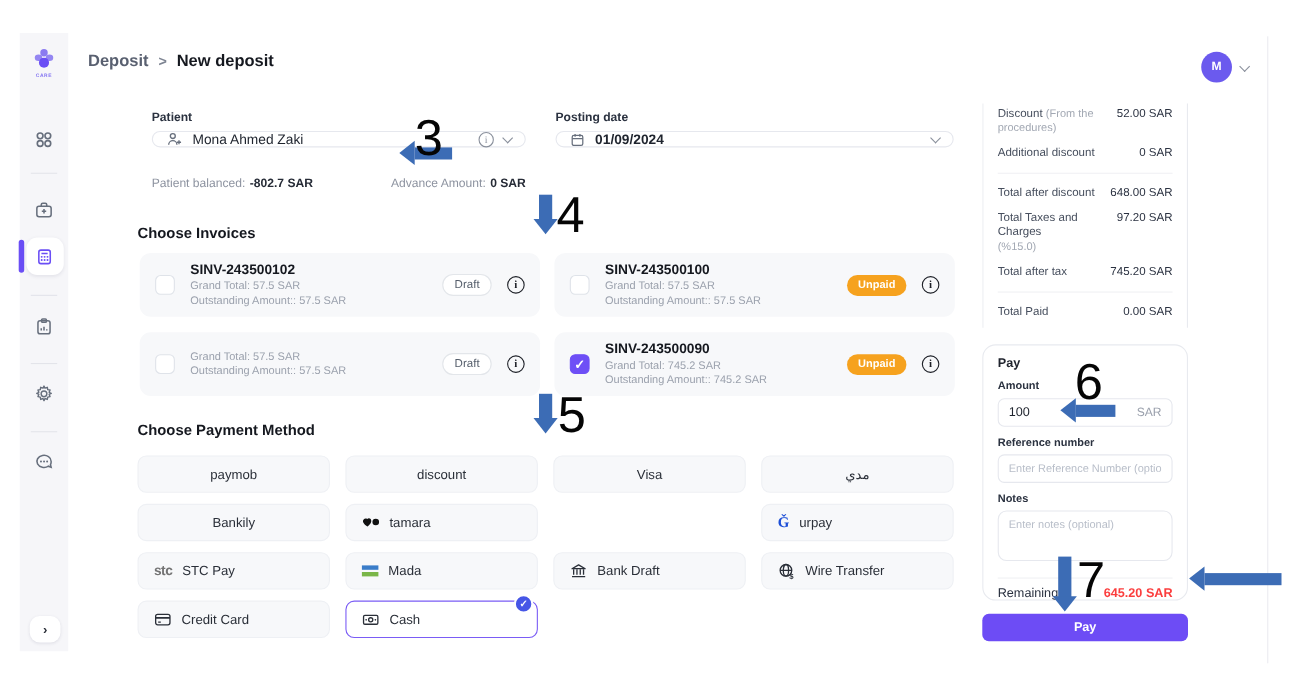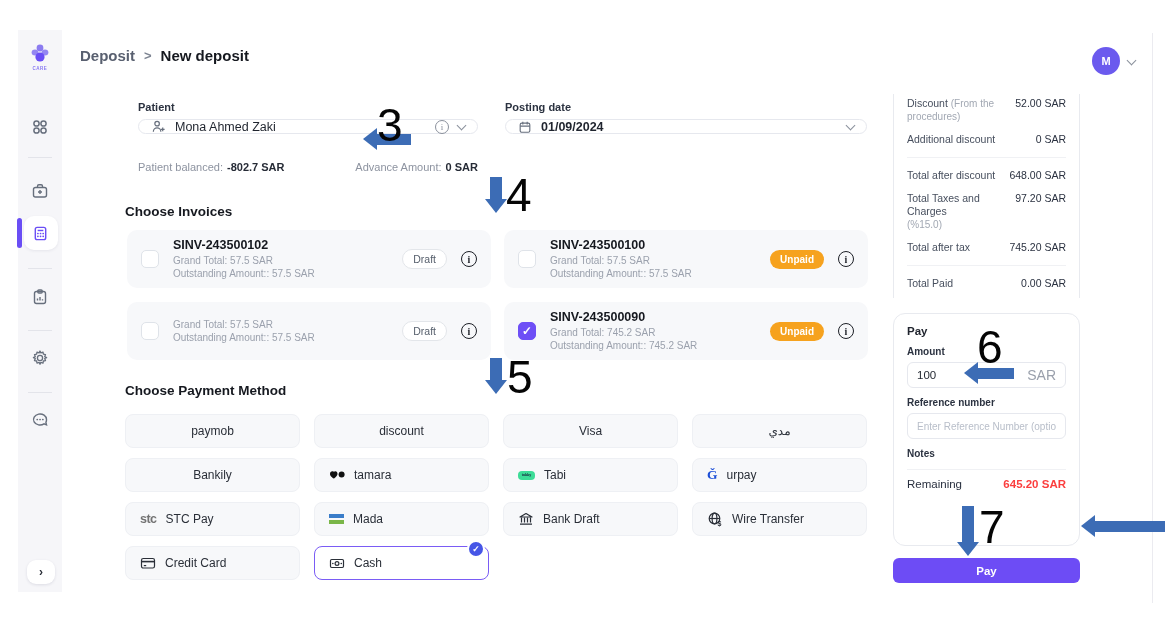--- a/index.html
+++ b/index.html
@@ -74,21 +74,21 @@
   .srow .val { font-size:10.5px; color:#2a3140; white-space:nowrap; font-weight:500; }
   .sdiv { height:1px; background:#f0f1f4; margin:6px 0; }
 
   
   .pay-card { position:absolute; left:893px; top:313px; width:187px; height:233px; background:#fff; border:1px solid #e8eaef; border-radius:12px; padding:11px 13px; }
   .pay-title { font-size:11.5px; font-weight:bold; color:#20242e; }
   .pay-lab { font-size:10px; font-weight:bold; color:#2b3240; margin-top:9px; margin-bottom:5px; }
   .pay-input { width:100%; height:26px; border:1px solid #e6e8ee; border-radius:6px; display:flex; align-items:center; padding:0 9px; gap:6px; background:#fff; }
   .pay-input input { border:none; outline:none; flex:1; min-width:0; font-size:11.5px; color:#1f242e; font-family:"Liberation Sans",sans-serif; background:transparent; }
   .pay-input input::placeholder { color:#b8bec9; font-size:10px; }
-  .sar-suffix { font-size:14px; color:#9aa0ac;margin-left:26px; }
+  .sar-suffix { font-size:11px; color:#9aa0ac;margin-left:26px; }
   .pay-notes { width:100%; height:46px; border:1px solid #e6e8ee; border-radius:8px; resize:none; outline:none; padding:7px 9px; font-size:10px; font-family:"Liberation Sans",sans-serif; color:#1f242e; }
   .pay-notes::placeholder { color:#b8bec9; }
   .pay-div { height:1px; background:#f0f1f4; margin:10px 0 8px; }
   .rem-row { display:flex; justify-content:space-between; align-items:center; }
   .rem-lab { font-size:11.5px; color:#2a3140; }
   .rem-val { font-size:11.5px; font-weight:bold; color:#fb3e3e; }
   .pay-btn { position:absolute; left:893px; top:558px; width:187px; height:25px; background:#6d4cf5; border:none; border-radius:6px; color:#fff; font-size:11.5px; font-weight:bold; display:flex; align-items:center; justify-content:center; cursor:pointer; font-family:"Liberation Sans",sans-serif; }
 
   
   .ann-num { position:absolute; font-size:46px; font-weight:300; color:#050505; line-height:1; z-index:20; }
@@ -287,24 +287,20 @@
 
   <div class="pm-btn" style="left:125px;top:458px">
       <span>Bankily</span>
     </div>
   <div class="pm-btn lefted" style="left:314px;top:458px">
     <svg width="16" height="12" viewBox="0 0 16 12">
       <path d="M1 5.2 C.8 3 3 1.6 4.8 2.8 C6.4 1.4 8.8 2.6 8.5 5 C8.2 7.6 4.9 9.6 4.9 9.6 C4.9 9.6 1.3 7.6 1 5.2 z" fill="#111"></path>
       <circle cx="12.6" cy="5.6" r="3" fill="#111"></circle>
     </svg>
     <span>tamara</span>
-  </div>
-  <div class="pm-btn lefted" style="left:503px;top:458px">
-    <span class="tabby">tabby</span>
-    <span>Tabi</span>
   </div>
   <div class="pm-btn lefted" style="left:692px;top:458px">
     <span class="urpay-g">Ǧ</span>
     <span>urpay</span>
   </div>
 
   <div class="pm-btn lefted" style="left:125px;top:502px">
     <span class="stc">stc</span>
     <span>STC Pay</span>
   </div>
@@ -395,20 +391,21 @@
       <input type="text" value="100" style="">
       <span class="sar-suffix">SAR</span>
     </div>
 
     <div class="pay-lab">Reference number</div>
     <div class="pay-input">
       <input type="text" placeholder="Enter Reference Number (optional)" style="">
     </div>
 
     <div class="pay-lab">Notes</div>
+    <textarea class="pay-notes" placeholder="Enter notes (optional)" style=""></textarea>
 
     <div class="pay-div"></div>
     <div class="rem-row">
       <span class="rem-lab">Remaining</span>
       <span class="rem-val">645.20 SAR</span>
     </div>
   </div>
 
   <button class="pay-btn">Pay</button>
 

